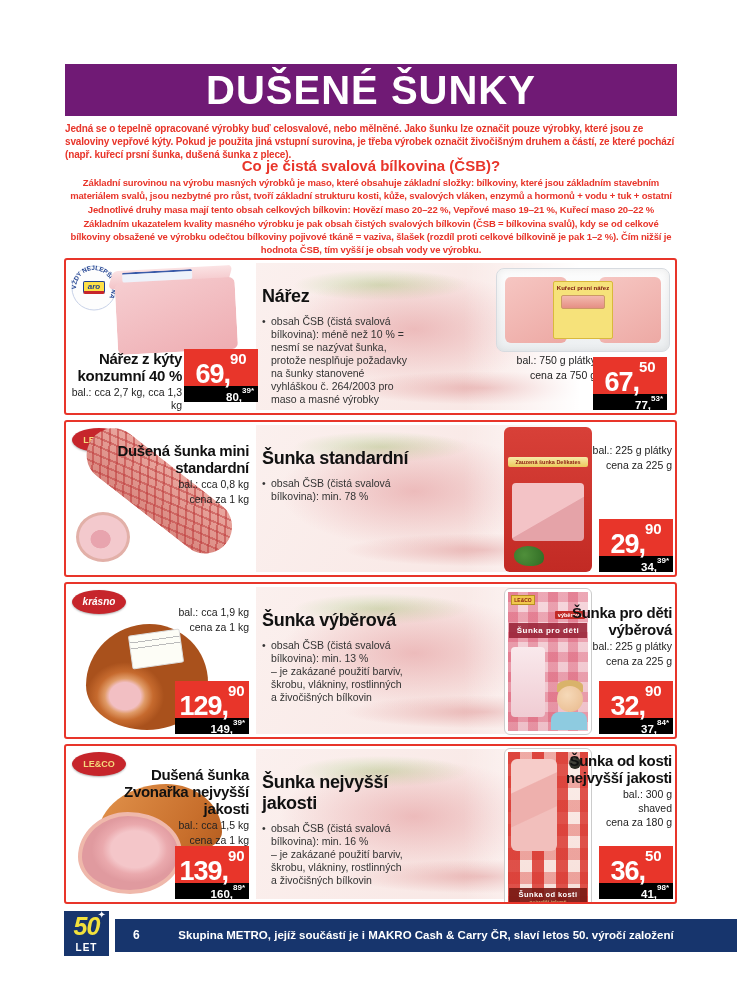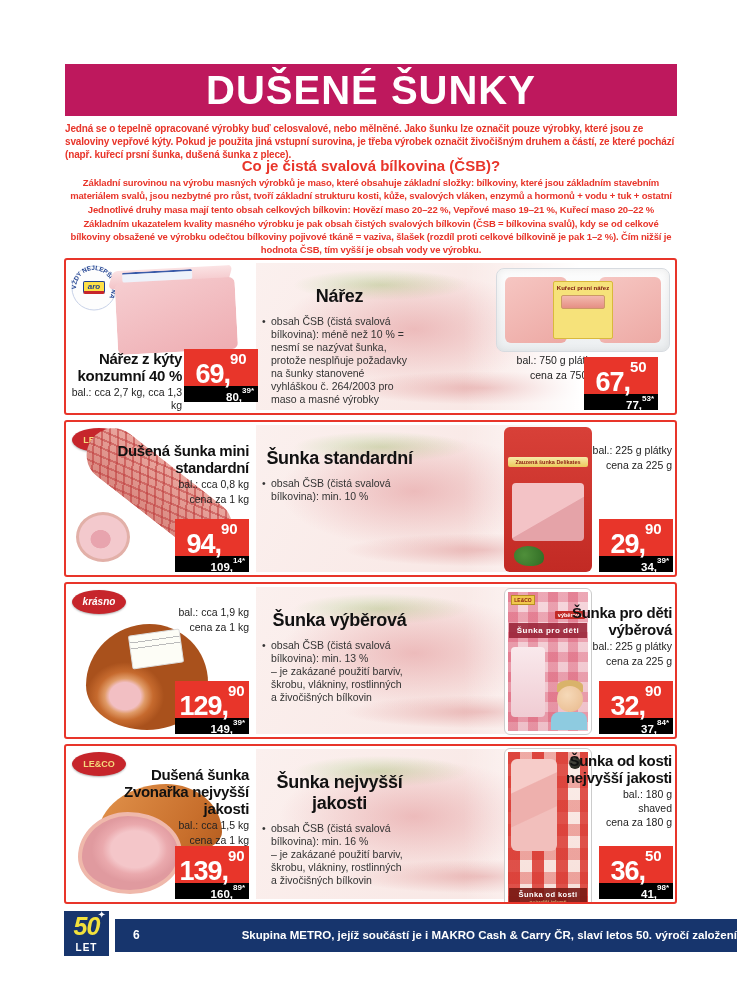--- a/index.html
+++ b/index.html
@@ -2,21 +2,21 @@
 <html><head>
 <meta charset="utf-8">
 <style>
   * { margin:0; padding:0; box-sizing:border-box; }
   html,body { background:#fff; }
   body { font-family:"Liberation Sans", sans-serif; }
   .page { position:relative; width:740px; height:1002px; background:#fff; overflow:hidden; margin:0 auto; }
 
   
   .title-banner { position:absolute; left:65px; top:64px; width:612px; height:52px;
-    background:#be185d; color:#fff; text-align:center; line-height:52px;
+    background:#701a75; color:#fff; text-align:center; line-height:52px;
     font-size:40px; font-weight:bold; letter-spacing:1px; }
   .intro { position:absolute; left:65px; top:122px; width:612px; 
     color:#e8352a; font-size:10px; font-weight:bold; line-height:13px; letter-spacing:-0.15px; }
   .csb-heading { position:absolute; left:65px; top:157px; width:612px; text-align:center;
     color:#e8352a; font-size:15px; font-weight:bold; }
   .csb-block { position:absolute; left:65px; top:176px; width:612px; text-align:center;
     color:#e8352a; font-size:9.5px; font-weight:bold; line-height:13px; letter-spacing:-0.15px; }
   .csb-block p { margin-bottom:1px; }
 
   
@@ -46,32 +46,32 @@
   
   .name-block { position:absolute; text-align:right; color:#111; }
   .prod-name { font-size:15px; font-weight:bold; line-height:17px; letter-spacing:-0.3px; }
   .prod-pack { font-size:10.5px; line-height:13px; color:#222; margin-top:2px; }
   .name-block-a { left:2px; top:90px; width:114px; }
   .name-block-b { left:36px; top:20px; width:147px; }
 
   .price-stack { position:absolute; width:74px; z-index:2; }
   .ps-left-a { left:118px; bottom:11px;border-radius:21px; }
   .ps-left-b { left:109px; bottom:3px; }
-  .ps-right-a { right:17px; bottom:3px; }
+  .ps-right-a { right:8px; bottom:3px; }
   .ps-right-b { left:533px; bottom:3px; }
   .price-main { background:#e8352a; color:#fff; height:37px; text-align:center;
     font-size:27px; font-weight:bold; line-height:37px; letter-spacing:-1px; }
   .price-main sup { font-size:15px; position:relative; top:-9px; letter-spacing:0; }
   .price-sub { background:#000; color:#fff; height:16px; text-align:right; padding-right:4px;
     font-size:11.5px; font-weight:bold; line-height:16px; }
   .price-sub sup { font-size:8px; position:relative; top:-3px; }
 
   
   .info-block { position:absolute; left:196px; top:26px; width:155px; color:#111; }
-  .info-heading { font-size:18px; font-weight:bold; line-height:21px; letter-spacing:-0.3px;text-align:center; }
+  .info-heading { font-size:18px; font-weight:bold; line-height:21px; letter-spacing:-0.3px; }
   .info-bullets { margin-top:8px; font-size:10.5px; line-height:13px; color:#333; width:146px; }
   .bullet-line { display:flex; }
   .bullet-dot { width:9px; flex:none; }
   .bullet-extra { padding-left:9px; }
 
   
   .r-text-a { left:398px; top:92px; width:132px; }
   .r-text-b { left:498px; top:20px; width:108px; }
   .row4 .r-text-b { top:6px; }
   .row4 .r-text-b .prod-pack { line-height:12px; }
@@ -179,21 +179,21 @@
   .anniv-badge { position:absolute; left:64px; top:911px; width:45px; height:45px; background:#17356d; }
   .anniv-50 { position:absolute; left:0; top:1px; width:100%; text-align:center;
     color:#f2e13c; font-size:25px; font-weight:bold; font-style:italic; letter-spacing:-1px; }
   .anniv-star { position:absolute; right:3px; top:-2px; color:#fff; font-size:10px; font-style:normal; }
   .anniv-let { position:absolute; left:0; bottom:3px; width:100%; text-align:center;
     color:#fff; font-size:10px; font-weight:bold; letter-spacing:1px; }
   .footer-bar { position:absolute; left:115px; top:919px; width:622px; height:33px; background:#17356d; }
   .footer-page { position:absolute; left:18px; top:0; height:33px; line-height:33px;
     color:#fff; font-size:12px; font-weight:bold; }
   .footer-text { position:absolute; left:0; top:0; width:100%; height:33px; line-height:33px;
-    text-align:right; color:#fff; font-size:11.5px; font-weight:bold; }
+    text-align:center; color:#fff; font-size:11.5px; font-weight:bold; }
 </style>
 </head>
 <body>
 
 <div class="page">
 
   <div class="title-banner">DUŠENÉ ŠUNKY</div>
   <div class="intro">Jedná se o tepelně opracované výrobky buď celosvalové, nebo mělněné. Jako šunku lze označit pouze výrobky, které jsou ze svaloviny vepřové kýty. Pokud je použita jiná vstupní surovina, je třeba výrobek označit živočišným druhem a částí, ze které pochází (např. kuřecí prsní šunka, dušená šunka z plece).</div>
   <div class="csb-heading">Co je čistá svalová bílkovina (ČSB)?</div>
   <div class="csb-block">
@@ -273,31 +273,27 @@
       <div class="img roll">
         <div class="body"></div>
           <div class="cut"></div>
       </div>
 
       <div class="name-block name-block-b">
         <div class="prod-name">Dušená šunka mini standardní</div>
         <div class="prod-pack">bal.: cca 0,8 kg</div>
         <div class="prod-pack">cena za 1 kg</div>
       </div>
-      <div class="price-stack ps-left-b">
-        <div class="price-main"><span>94,</span><sup>90</sup></div>
-        <div class="price-sub"><span>109,</span><sup>14*</sup></div>
-      </div>
 
       <div class="info-block">
         <div class="info-heading">Šunka standardní</div>
         <div class="info-bullets">
           <div class="bullet-line">
               <span class="bullet-dot">•</span>
-              <span>obsah ČSB (čistá svalová bílkovina): min. 10 %</span>
+              <span>obsah ČSB (čistá svalová bílkovina): min. 78 %</span>
             </div>
           <div class="bullet-extra"></div>
         </div>
       </div>
 
       <div class="img pack pack-delikates">
         <div class="banner">Zauzená šunka Delikates</div>
         <div class="slices"></div>
           <div class="basil"></div>
       </div>
@@ -399,21 +395,21 @@
         <div class="slices"></div>
         <div class="olive"></div>
         <div class="band">
           <div class="b1">Šunka od kosti</div>
           <div class="b2">nejvyšší jakosti</div>
         </div>
         <div class="strip"></div>
       </div>
       <div class="name-block r-text-b">
         <div class="prod-name">Šunka od kosti nejvyšší jakosti</div>
-        <div class="prod-pack">bal.: 180 g</div>
+        <div class="prod-pack">bal.: 300 g</div>
         <div class="prod-pack">shaved</div>
         <div class="prod-pack">cena za 180 g</div>
       </div>
       <div class="price-stack ps-right-b">
         <div class="price-main"><span>36,</span><sup>50</sup></div>
         <div class="price-sub"><span>41,</span><sup>98*</sup></div>
       </div>
     </div>
   </div>
 

